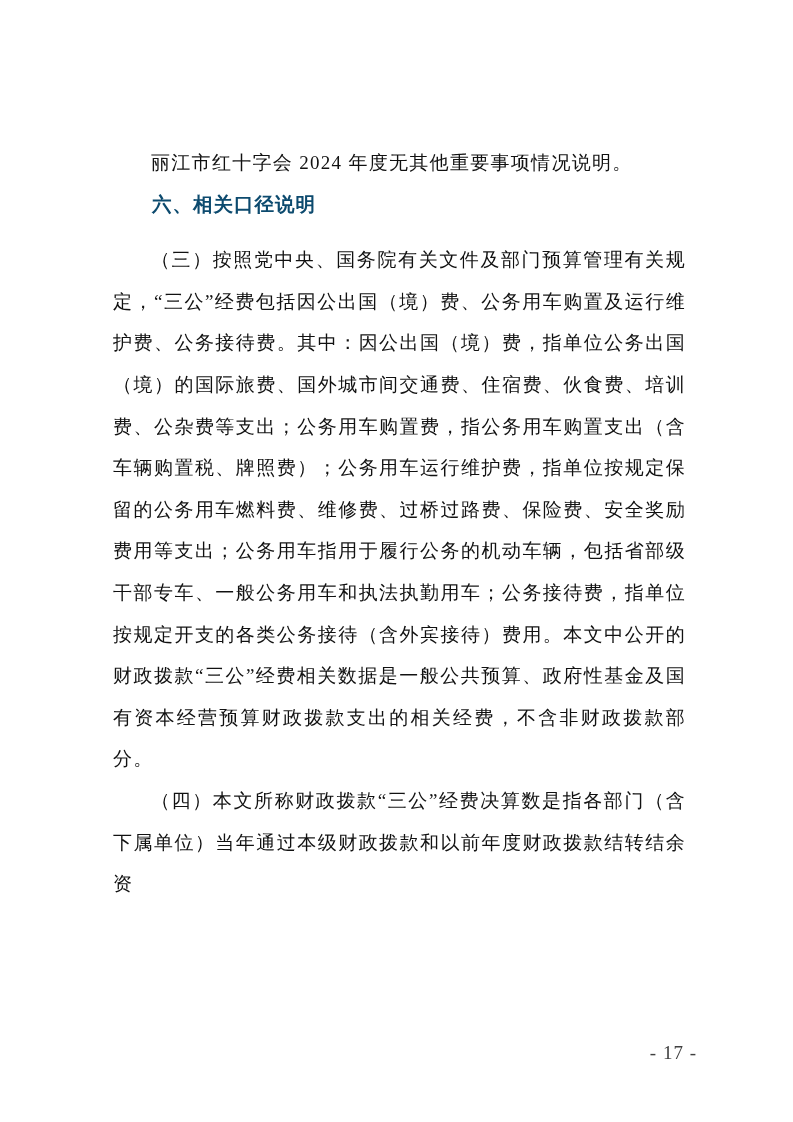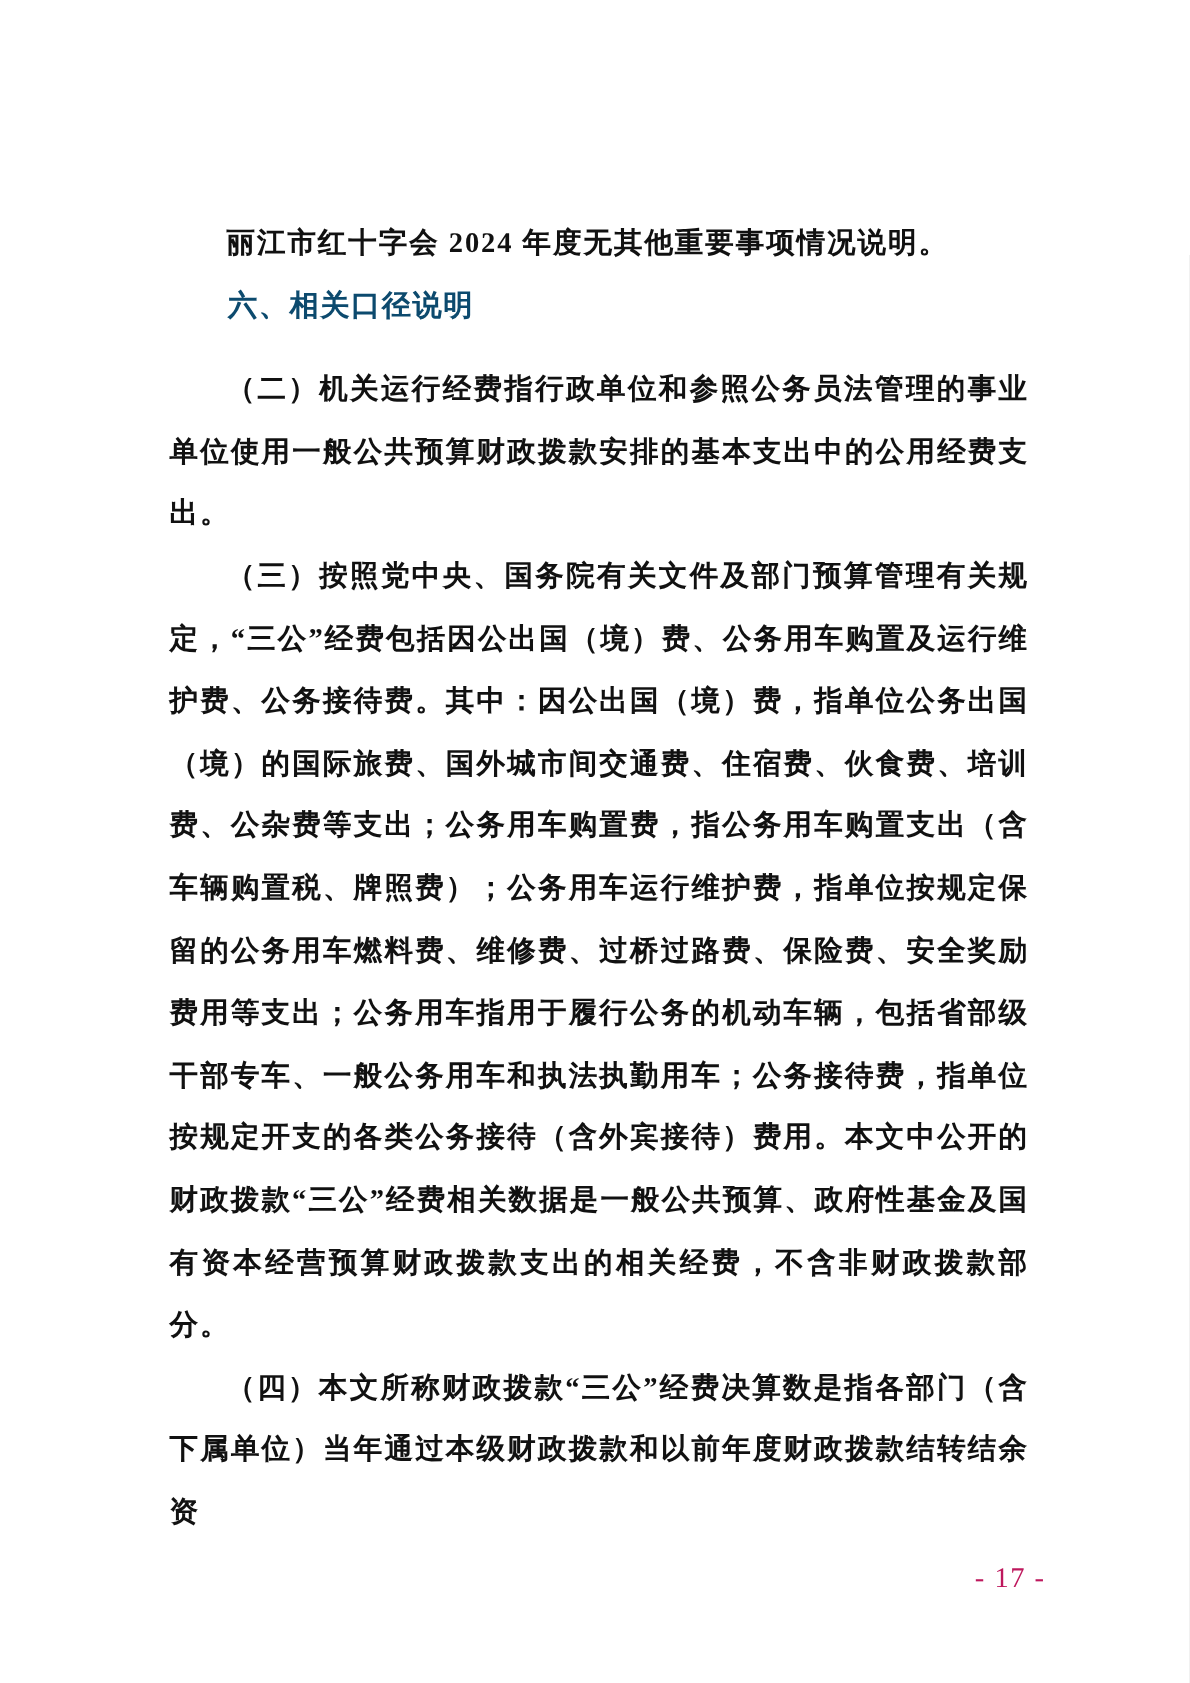--- a/index.html
+++ b/index.html
@@ -22,47 +22,45 @@
     top: 142px;
     width: 573px;
   }
   .content p {
     margin: 0;
     font-size: 19px;
     line-height: 41.6px;
     letter-spacing: 1.3px;
     text-align: justify;
     text-indent: 2em;
-    font-weight: bold;
   }
   .heading {
     font-family: "Liberation Sans", "DejaVu Sans", sans-serif;
     font-weight: bold;
     font-size: 19.5px;
     line-height: 41.6px;
     letter-spacing: 1px;
     margin: 0 0 14px 0;
     text-indent: 2em;
     color: #0c4a6e;
   }
   .page-num {
     position: absolute;
     top: 1042px;
     right: 96px;
     font-size: 19px;
     letter-spacing: 1px;
-    color: #be185d;
+    color: #404040;
     text-align: right;
   }
 </style>
 </head>
 <body>
 
 <div class="page">
   <div class="content">
     <p>丽江市红十字会 2024 年度无其他重要事项情况说明。</p>
     <h2 class="heading">六、相关口径说明</h2>
-    <p>（二）机关运行经费指行政单位和参照公务员法管理的事业单位使用一般公共预算财政拨款安排的基本支出中的公用经费支出。</p>
     <p>（三）按照党中央、国务院有关文件及部门预算管理有关规定，“三公”经费包括因公出国（境）费、公务用车购置及运行维护费、公务接待费。其中：因公出国（境）费，指单位公务出国（境）的国际旅费、国外城市间交通费、住宿费、伙食费、培训费、公杂费等支出；公务用车购置费，指公务用车购置支出（含车辆购置税、牌照费）；公务用车运行维护费，指单位按规定保留的公务用车燃料费、维修费、过桥过路费、保险费、安全奖励费用等支出；公务用车指用于履行公务的机动车辆，包括省部级干部专车、一般公务用车和执法执勤用车；公务接待费，指单位按规定开支的各类公务接待（含外宾接待）费用。本文中公开的财政拨款“三公”经费相关数据是一般公共预算、政府性基金及国有资本经营预算财政拨款支出的相关经费，不含非财政拨款部分。</p>
     <p>（四）本文所称财政拨款“三公”经费决算数是指各部门（含下属单位）当年通过本级财政拨款和以前年度财政拨款结转结余资</p>
   </div>
   <div class="page-num">- 17 -</div>
 </div>
 
 </body></html>

